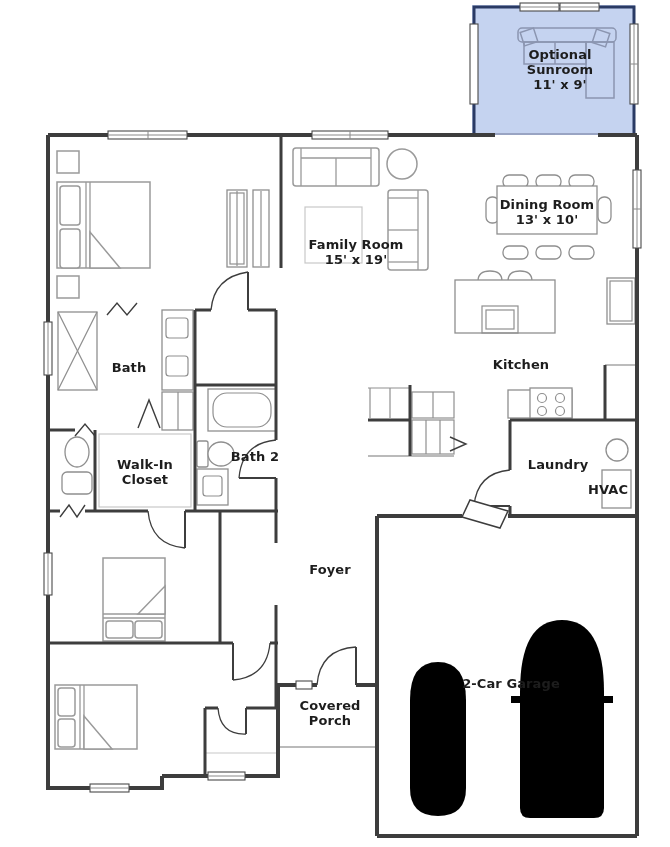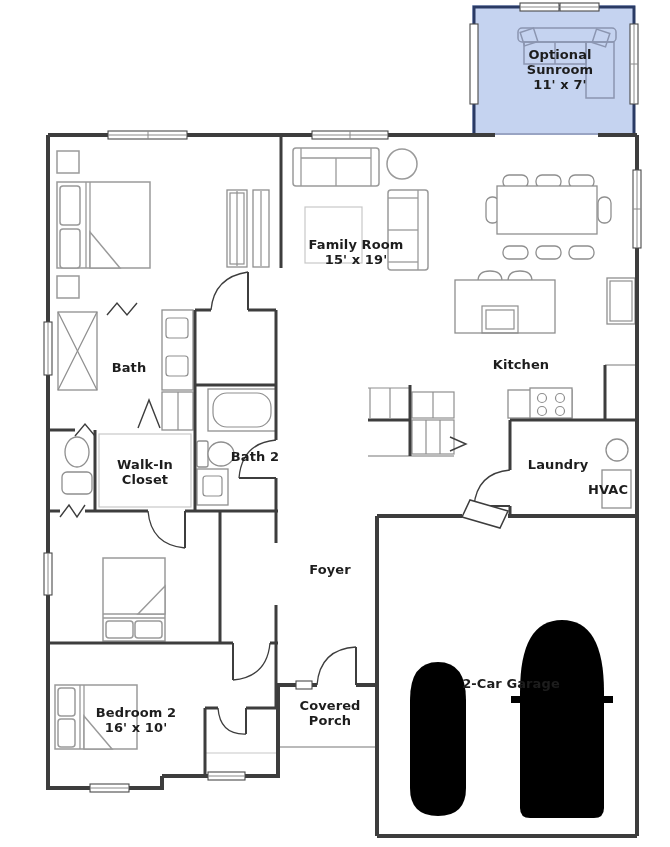--- a/index.html
+++ b/index.html
@@ -290,26 +290,30 @@
       <rect class="win" x="90" y="784" width="39" height="8"></rect>
       <line class="win-l" x1="90" y1="788" x2="129" y2="788"></line>
       <rect class="win" x="208" y="772" width="37" height="8"></rect>
       <line class="win-l" x1="208" y1="776" x2="245" y2="776"></line>
       <rect class="win" x="296" y="681" width="16" height="8"></rect>
     </g>
   </svg>
 
   <div class="room-label" style="left:560px;top:70px;width:84px">
     <span class="rn">Optional Sunroom</span>
-    <span class="rd">11' x 7'</span>
+    <span class="rd">11' x 9'</span>
   </div>
   <div class="room-label" style="left:356px;top:253px;width:120px">
     <span class="rn">Family Room</span>
     <span class="rd">15' x 19'</span>
   </div>
+  <div class="room-label" style="left:547px;top:213px;width:110px">
+    <span class="rn">Dining Room</span>
+    <span class="rd">13' x 10'</span>
+  </div>
   <div class="room-label" style="left:521px;top:365px;width:90px">
     <span class="rn">Kitchen</span>
   </div>
   <div class="room-label" style="left:129px;top:368px;width:60px">
     <span class="rn">Bath</span>
   </div>
   <div class="room-label" style="left:145px;top:473px;width:72px">
     <span class="rn">Walk-In Closet</span>
   </div>
   <div class="room-label" style="left:255px;top:457px;width:56px">
@@ -317,23 +321,19 @@
   </div>
   <div class="room-label" style="left:558px;top:465px;width:70px">
     <span class="rn">Laundry</span>
   </div>
   <div class="room-label" style="left:608px;top:490px;width:50px">
     <span class="rn">HVAC</span>
   </div>
   <div class="room-label" style="left:330px;top:570px;width:60px">
     <span class="rn">Foyer</span>
   </div>
-  <div class="room-label" style="left:136px;top:721px;width:110px">
-    <span class="rn">Bedroom 2</span>
-    <span class="rd">16' x 10'</span>
-  </div>
   <div class="room-label" style="left:330px;top:714px;width:72px">
     <span class="rn">Covered Porch</span>
   </div>
   <div class="room-label" style="left:511px;top:684px;width:110px">
     <span class="rn">2-Car Garage</span>
   </div>
 </div>
 
 </body></html>

